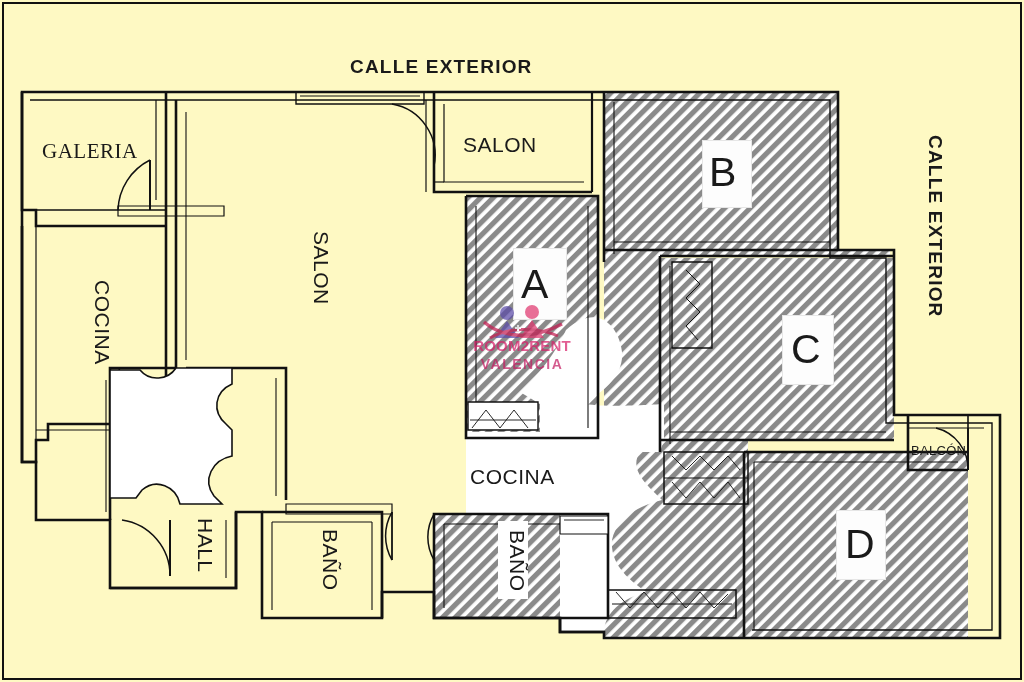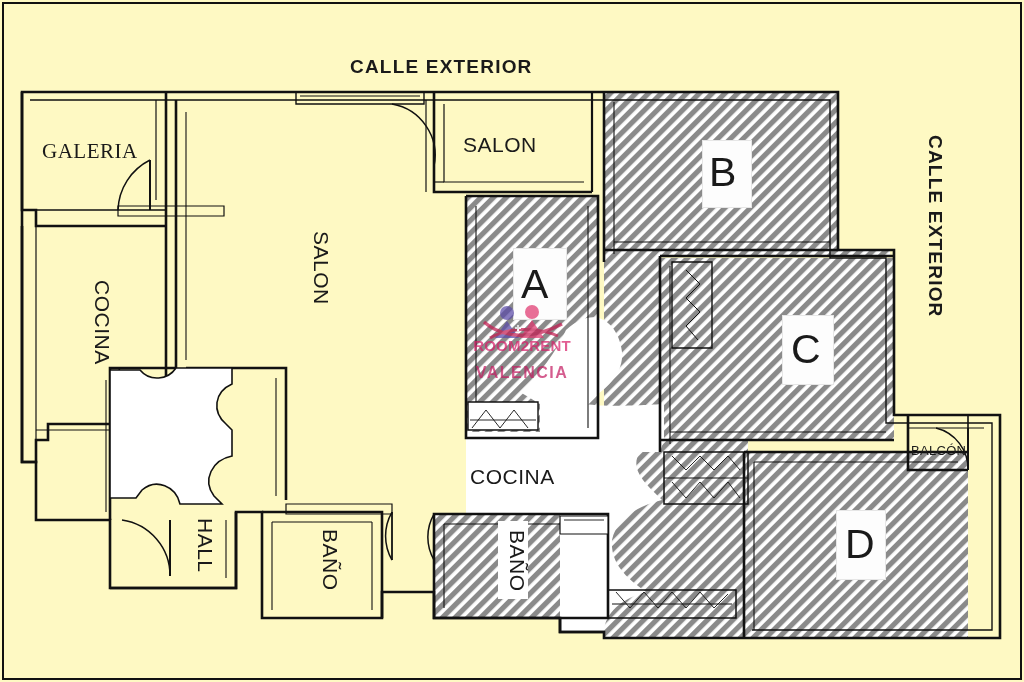--- a/index.html
+++ b/index.html
@@ -53,21 +53,21 @@
   }
   #watermark .wm-text {
     position: absolute;
     left: 0; width: 104px;
     text-align: center;
     font-family: "Liberation Sans", sans-serif;
     font-weight: 700;
     color: #d81f6a;
   }
   #watermark .wm-line1 { top: 35px; font-size: 15px; letter-spacing: 0.2px; }
-  #watermark .wm-line2 { top: 62px; font-size: 16px; letter-spacing: 1.5px; color: #c41e63; }
+  #watermark .wm-line2 { top: 54px; font-size: 14px; letter-spacing: 1.5px; color: #c41e63; }
 </style>
 </head>
 <body>
 
 <div id="plan-root">
 
   <svg class="plan" viewBox="0 0 1024 682">
     <defs>
 
       <pattern id="hatch45" width="9" height="9" patternUnits="userSpaceOnUse" patternTransform="rotate(-45 0 0)">

